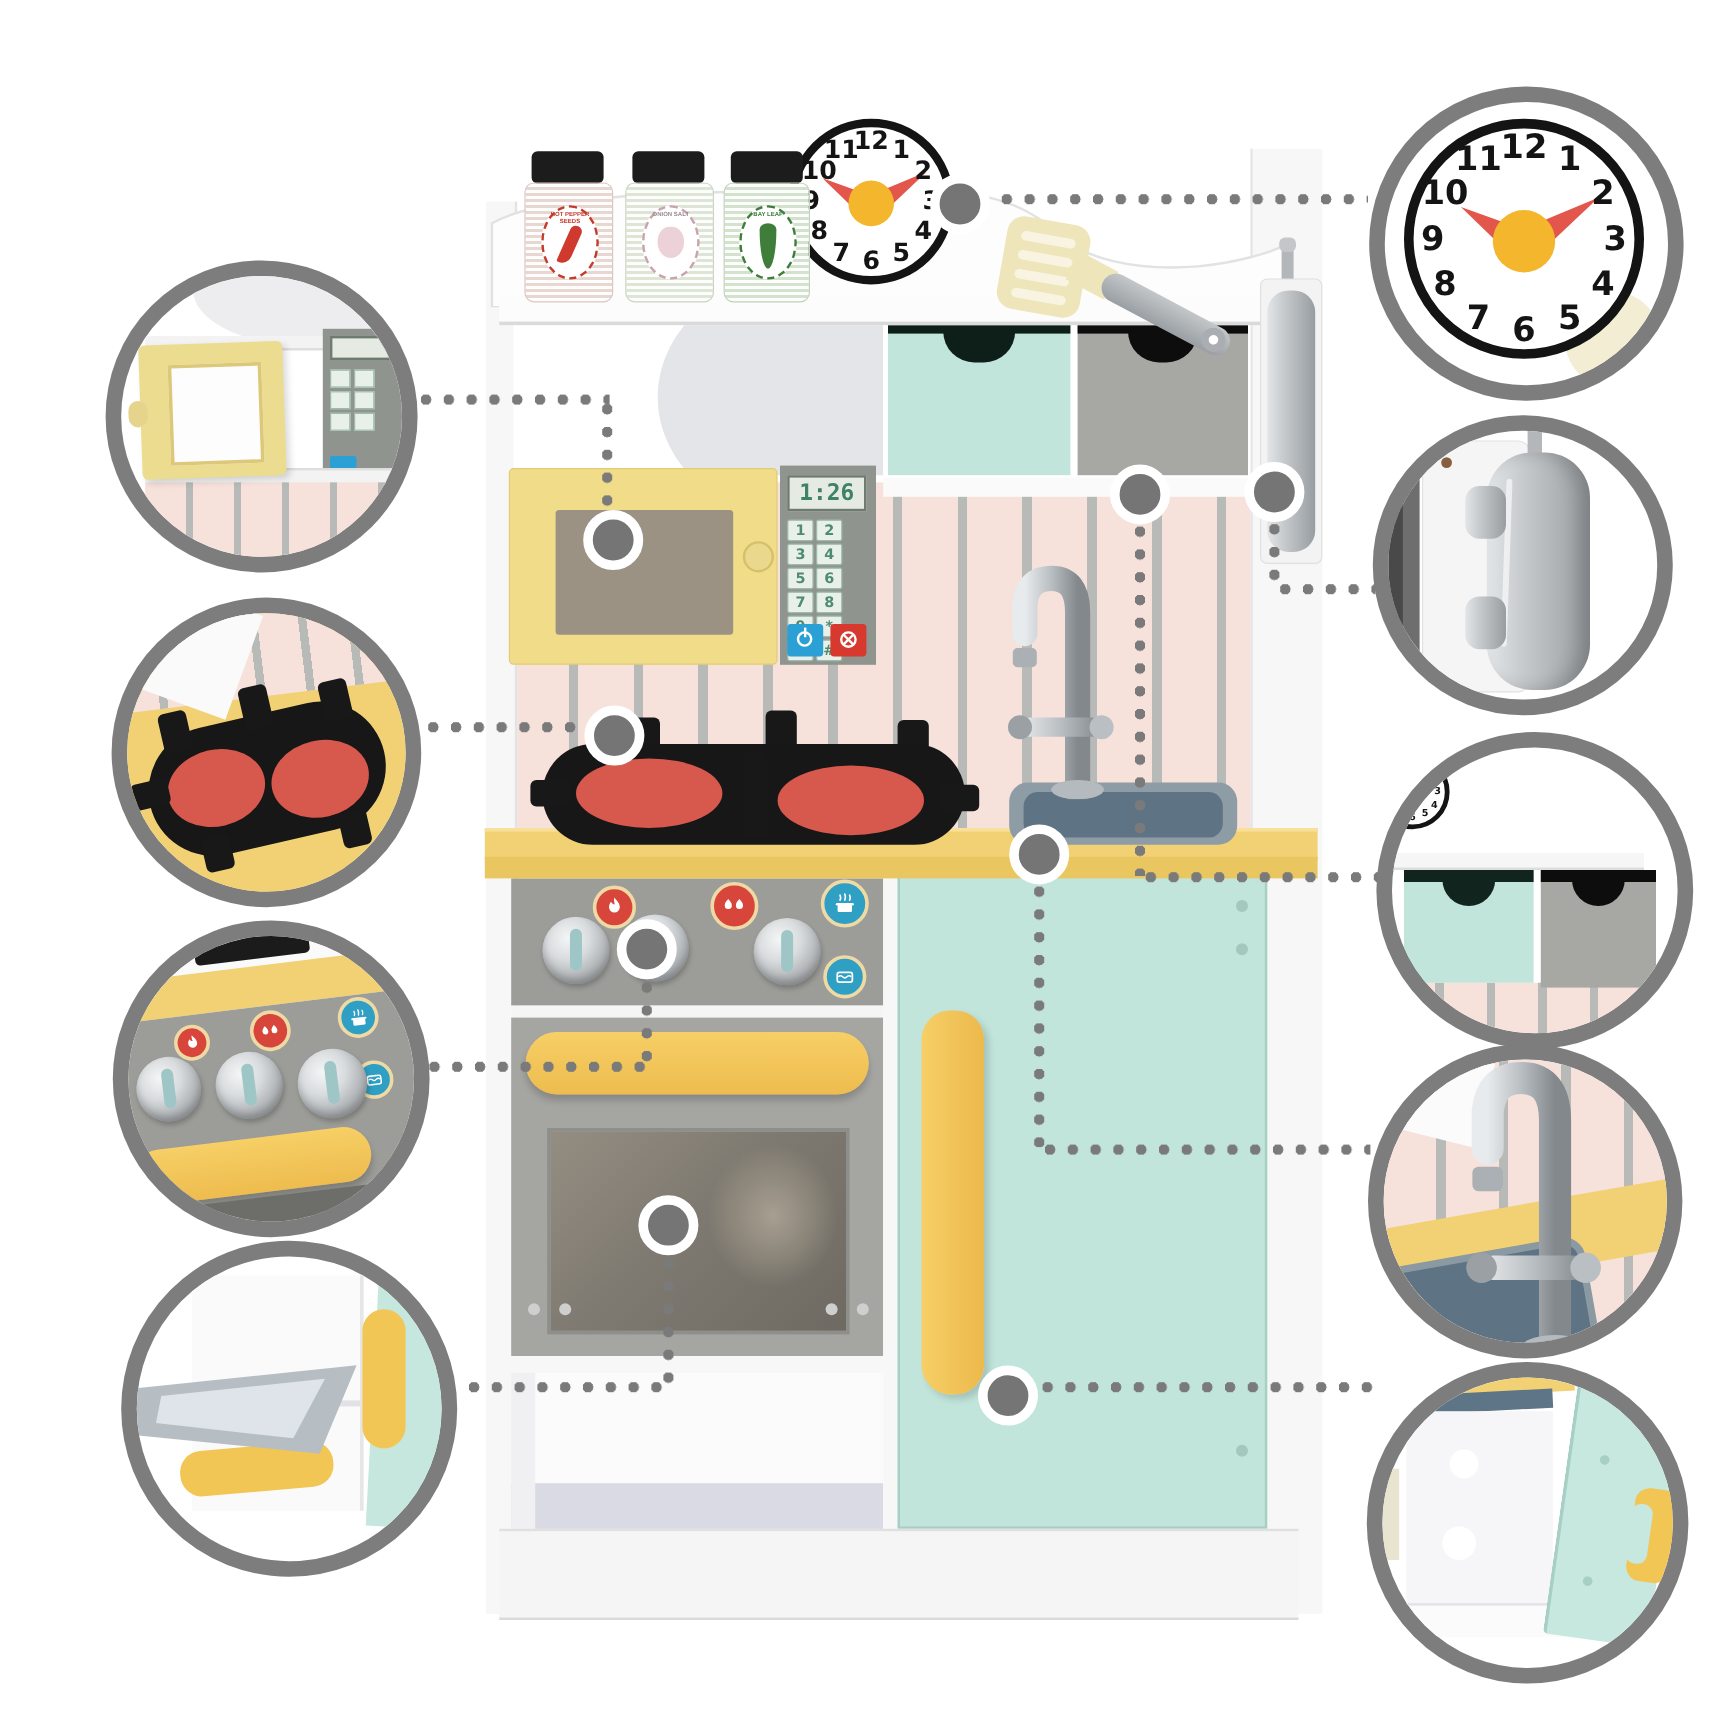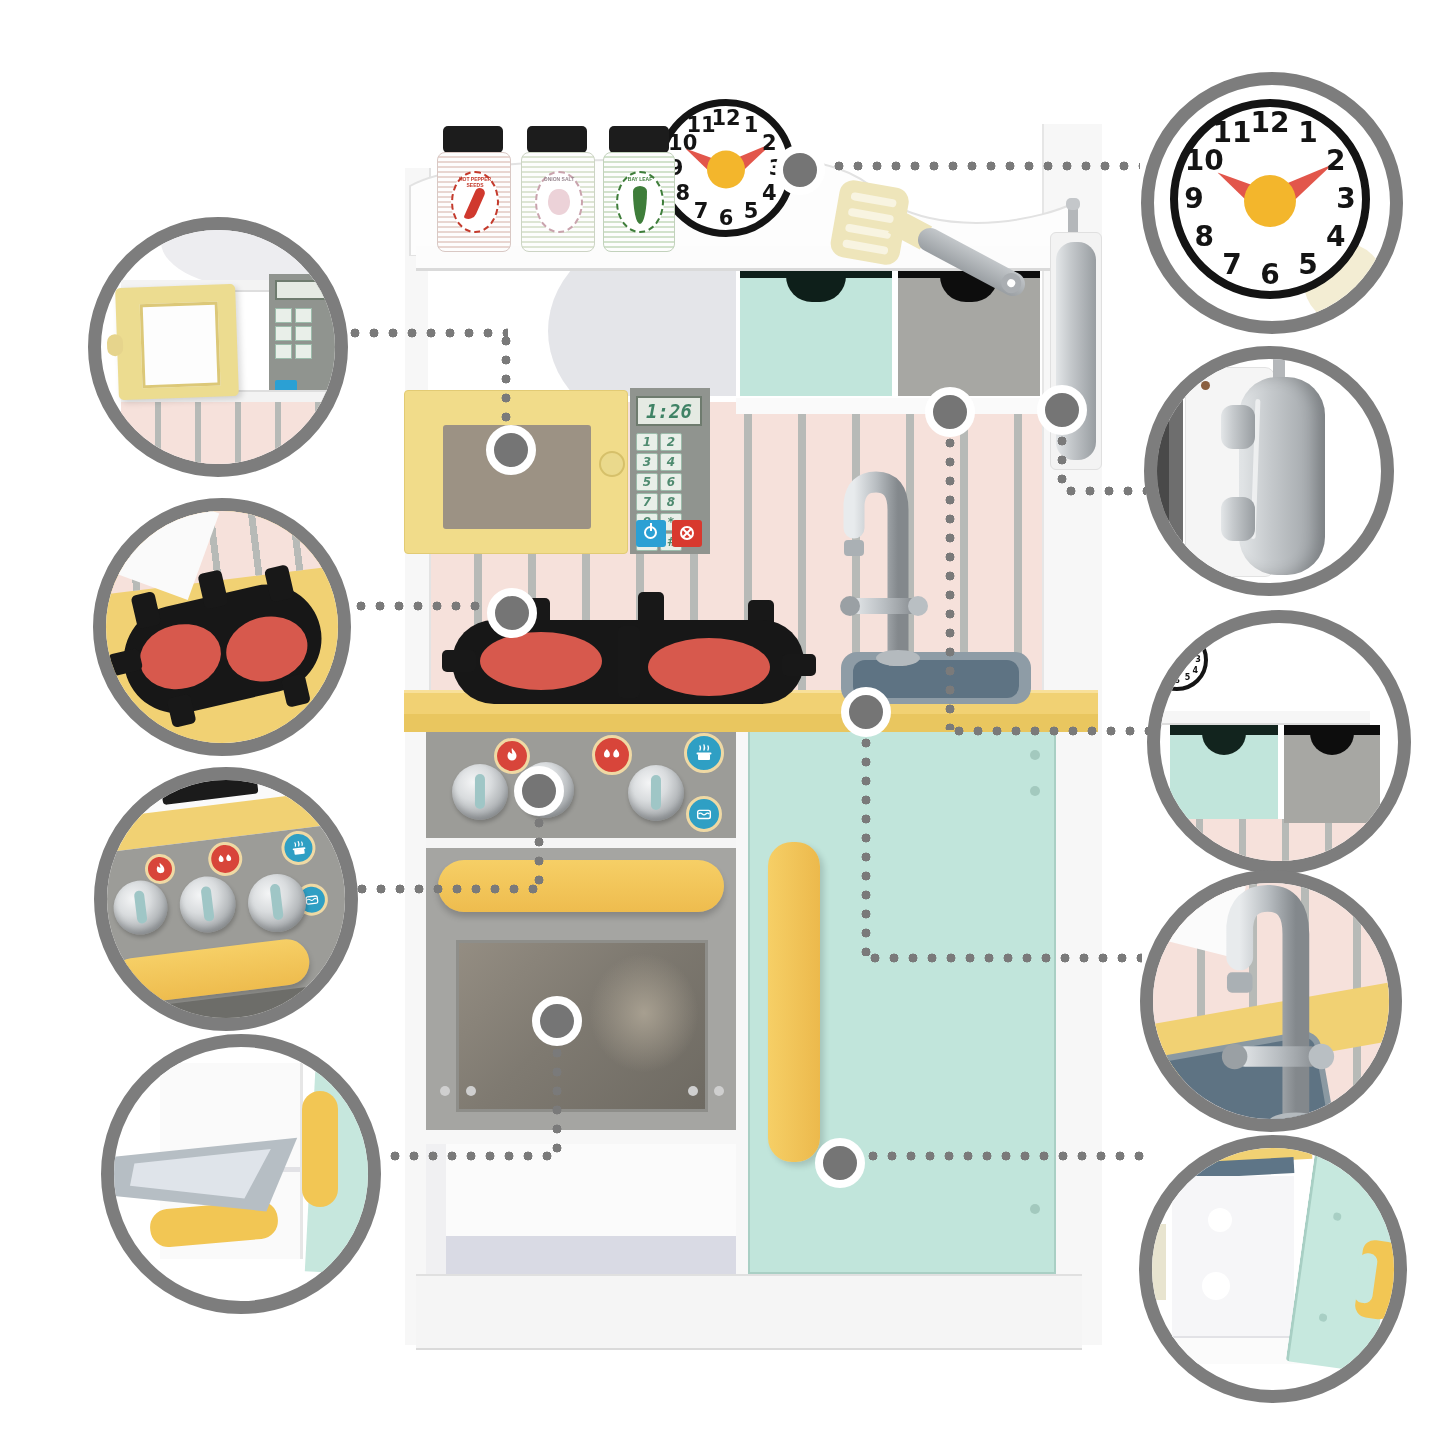--- a/index.html
+++ b/index.html
@@ -141,21 +141,21 @@
     </div>
     <div class="abs" style="left:162px;top:8px;width:142px;height:130px;background:#a7a7a3;">
       <div class="abs" style="left:0;top:0;width:142px;height:12px;background:#0d0d0d;"></div>
       <div class="scallop" style="left:42px;top:10px;width:58px;height:26px;background:#0d0d0d;"></div>
     </div>
   </div>
   <div class="abs" style="left:736px;top:398px;width:346px;height:16px;background:#fafafa;z-index:4;"></div>
 
   <div class="abs pinkwall" style="left:428px;top:402px;width:616px;height:300px;z-index:1;"></div>
 
-  <div class="abs" style="left:404px;top:386px;width:360px;height:170px;z-index:5;font-style:italic;">
+  <div class="abs" style="left:424px;top:386px;width:360px;height:170px;z-index:5;">
     <div class="abs" style="left:0;top:4px;width:222px;height:162px;background:#f1dc8a;border-radius:4px;border:1px solid #e2cb74;">
       <div class="abs" style="left:38px;top:34px;width:148px;height:104px;background:#9c9284;border-radius:3px;"></div>
       <div class="abs" style="left:194px;top:60px;width:26px;height:26px;background:#ead98c;border:2px solid #d6c06a;border-radius:50%;box-sizing:border-box;"></div>
     </div>
     <div class="abs" style="left:226px;top:2px;width:80px;height:166px;background:#90948f;">
       <div class="abs" style="left:6px;top:8px;width:66px;height:30px;background:#e5eae3;border:2px solid #6e7b6e;box-sizing:border-box;display:flex;align-items:center;justify-content:center;font-family:'DejaVu Sans Mono',monospace;font-weight:bold;font-size:19px;color:#3f8265;">1:26</div>
       <div id="keypad" class="abs" style="left:5px;top:44px;width:70px;display:flex;flex-wrap:wrap;">
           <div class="key">1</div>
           <div class="key">2</div>
           <div class="key">3</div>

